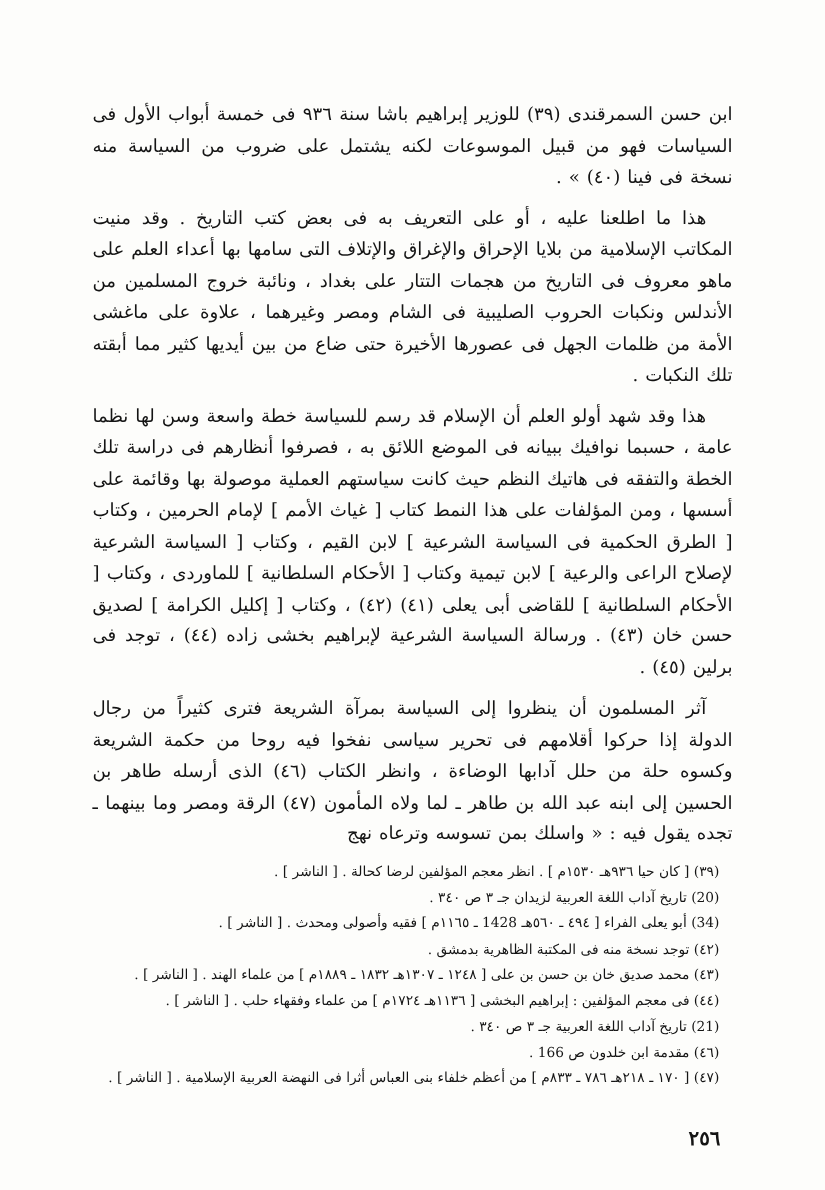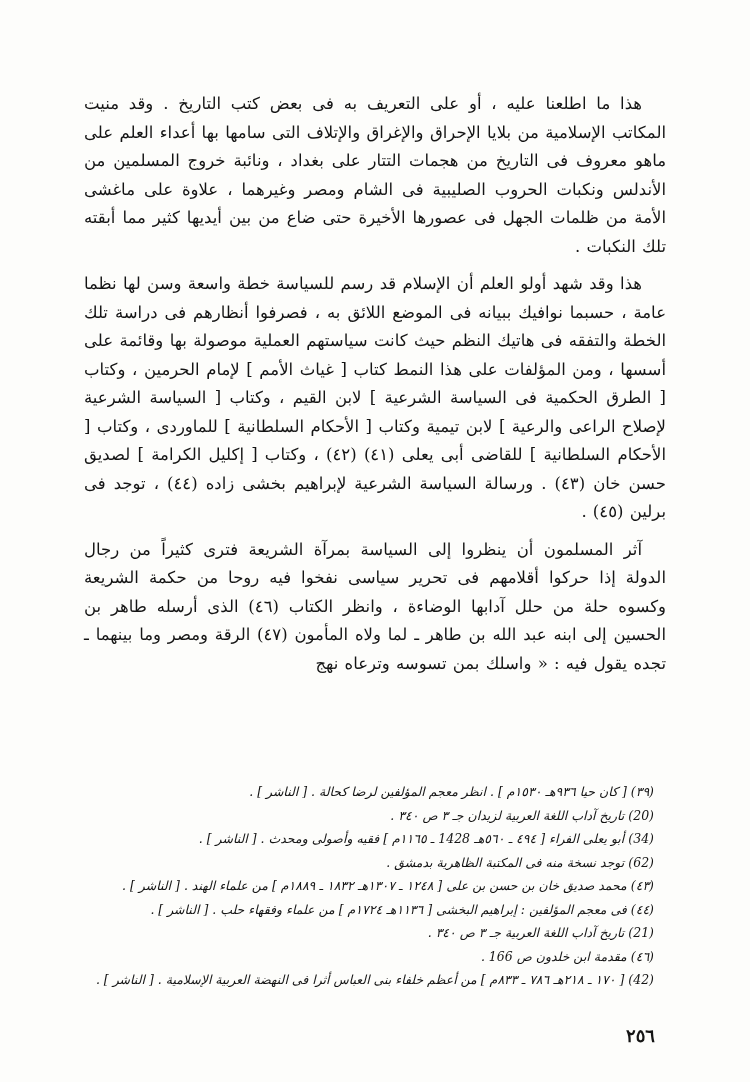--- a/index.html
+++ b/index.html
@@ -40,52 +40,52 @@
     right: 96px;
     left: 80px;
     direction: rtl;
   }
   .footnote {
     font-size: 12.5px;
     line-height: 23.5px;
     margin: 0;
     text-align: right;
     white-space: normal;
-    font-style: italic;
   }
   .fn-num {
     margin-left: 4px;
   }
   .page-number {
     position: absolute;
     bottom: 36px;
     right: 95px;
     font-size: 18px;
     font-weight: bold;
     letter-spacing: 1px;
   }
 </style>
 </head>
 <body>
 
 <div class="page">
 
   <div class="content">
+    <p class="para">ابن حسن السمرقندى (٣٩) للوزير إبراهيم باشا سنة ٩٣٦ فى خمسة أبواب الأول فى السياسات فهو من قبيل الموسوعات لكنه يشتمل على ضروب من السياسة منه نسخة فى فينا (٤٠) » .</p>
     <p class="para indent">هذا ما اطلعنا عليه ، أو على التعريف به فى بعض كتب التاريخ . وقد منيت المكاتب الإسلامية من بلايا الإحراق والإغراق والإتلاف التى سامها بها أعداء العلم على ماهو معروف فى التاريخ من هجمات التتار على بغداد ، ونائبة خروج المسلمين من الأندلس ونكبات الحروب الصليبية فى الشام ومصر وغيرهما ، علاوة على ماغشى الأمة من ظلمات الجهل فى عصورها الأخيرة حتى ضاع من بين أيديها كثير مما أبقته تلك النكبات .</p>
     <p class="para indent">هذا وقد شهد أولو العلم أن الإسلام قد رسم للسياسة خطة واسعة وسن لها نظما عامة ، حسبما نوافيك ببيانه فى الموضع اللائق به ، فصرفوا أنظارهم فى دراسة تلك الخطة والتفقه فى هاتيك النظم حيث كانت سياستهم العملية موصولة بها وقائمة على أسسها ، ومن المؤلفات على هذا النمط كتاب [ غياث الأمم ] لإمام الحرمين ، وكتاب [ الطرق الحكمية فى السياسة الشرعية ] لابن القيم ، وكتاب [ السياسة الشرعية لإصلاح الراعى والرعية ] لابن تيمية وكتاب [ الأحكام السلطانية ] للماوردى ، وكتاب [ الأحكام السلطانية ] للقاضى أبى يعلى (٤١) (٤٢) ، وكتاب [ إكليل الكرامة ] لصديق حسن خان (٤٣) . ورسالة السياسة الشرعية لإبراهيم بخشى زاده (٤٤) ، توجد فى برلين (٤٥) .</p>
     <p class="para indent">آثر المسلمون أن ينظروا إلى السياسة بمرآة الشريعة فترى كثيراً من رجال الدولة إذا حركوا أقلامهم فى تحرير سياسى نفخوا فيه روحا من حكمة الشريعة وكسوه حلة من حلل آدابها الوضاءة ، وانظر الكتاب (٤٦) الذى أرسله طاهر بن الحسين إلى ابنه عبد الله بن طاهر ـ لما ولاه المأمون (٤٧) الرقة ومصر وما بينهما ـ تجده يقول فيه : « واسلك بمن تسوسه وترعاه نهج</p>
   </div>
 
   <div class="footnotes">
     <p class="footnote"><span class="fn-num">(٣٩)</span><span>[ كان حيا ٩٣٦هـ ١٥٣٠م ] . انظر معجم المؤلفين لرضا كحالة . [ الناشر ] .</span></p>
     <p class="footnote"><span class="fn-num">(20)</span><span>تاريخ آداب اللغة العربية لزيدان جـ ٣ ص ٣٤٠ .</span></p>
     <p class="footnote"><span class="fn-num">(34)</span><span>أبو يعلى الفراء [ ٤٩٤ ـ ٥٦٠هـ 1428 ـ ١١٦٥م ] فقيه وأصولى ومحدث . [ الناشر ] .</span></p>
-    <p class="footnote"><span class="fn-num">(62)</span><span>توجد نسخة منه فى المكتبة الظاهرية بدمشق .</span></p>
+    <p class="footnote"><span class="fn-num">(٤٢)</span><span>توجد نسخة منه فى المكتبة الظاهرية بدمشق .</span></p>
     <p class="footnote"><span class="fn-num">(٤٣)</span><span>محمد صديق خان بن حسن بن على [ ١٢٤٨ ـ ١٣٠٧هـ ١٨٣٢ ـ ١٨٨٩م ] من علماء الهند . [ الناشر ] .</span></p>
     <p class="footnote"><span class="fn-num">(٤٤)</span><span>فى معجم المؤلفين : إبراهيم البخشى [ ١١٣٦هـ ١٧٢٤م ] من علماء وفقهاء حلب . [ الناشر ] .</span></p>
     <p class="footnote"><span class="fn-num">(21)</span><span>تاريخ آداب اللغة العربية جـ ٣ ص ٣٤٠ .</span></p>
     <p class="footnote"><span class="fn-num">(٤٦)</span><span>مقدمة ابن خلدون ص 166 .</span></p>
-    <p class="footnote"><span class="fn-num">(42)</span><span>[ ١٧٠ ـ ٢١٨هـ ٧٨٦ ـ ٨٣٣م ] من أعظم خلفاء بنى العباس أثرا فى النهضة العربية الإسلامية . [ الناشر ] .</span></p>
+    <p class="footnote"><span class="fn-num">(٤٧)</span><span>[ ١٧٠ ـ ٢١٨هـ ٧٨٦ ـ ٨٣٣م ] من أعظم خلفاء بنى العباس أثرا فى النهضة العربية الإسلامية . [ الناشر ] .</span></p>
   </div>
 
   <div class="page-number">٢٥٦</div>
 
 </div>
 
 </body></html>

